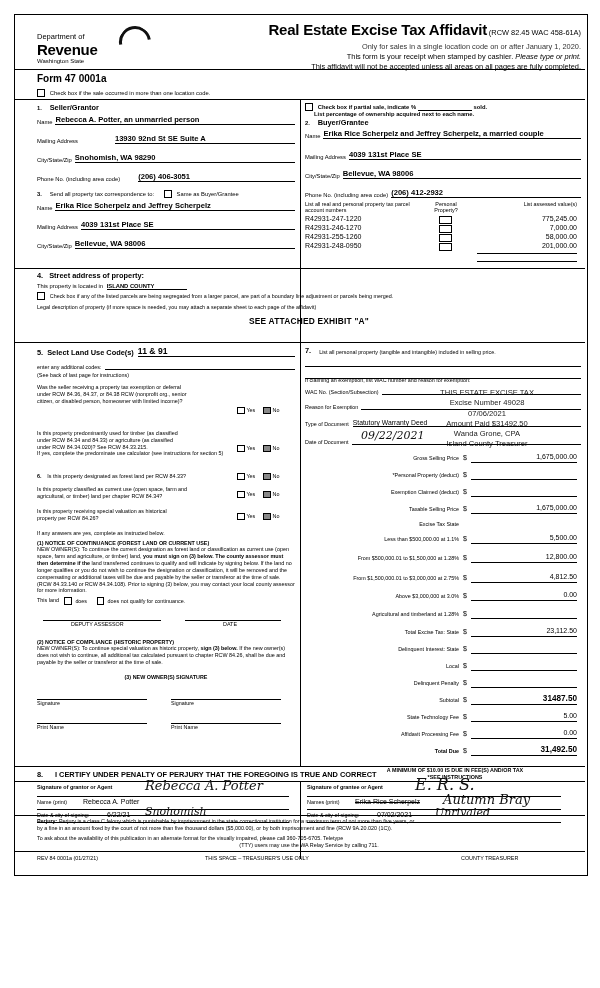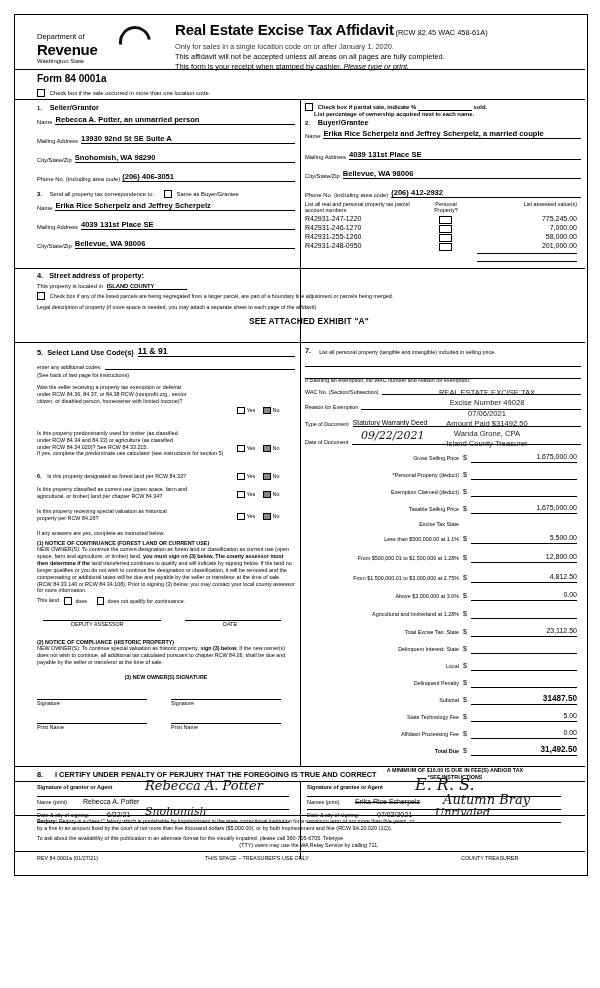--- a/index.html
+++ b/index.html
@@ -42,63 +42,63 @@
   <div class="sheet">
 
     <div class="abs" style="left:0;top:0;width:570px;height:54px;">
       <div class="abs" style="left:22px;top:17px;width:100px;">
         <div class="dept">Department of</div>
         <div class="rev">Revenue</div>
         <div class="wa">Washington State</div>
       </div>
       <div class="logo-swoosh" style="left:104px;top:11px;"></div>
 
-      <div class="abs" style="left:160px;top:6px;width:406px;">
+      <div class="abs" style="left:160px;top:6px;width:406px;text-align:right;">
         <span class="hdrtitle">Real Estate Excise Tax Affidavit</span>
         <span class="s8">(RCW 82.45 WAC 458-61A)</span>
         <div class="s8" style="margin-top:4px;color:#333;">Only for sales in a single location code on or after January 1, 2020.</div>
-        <div class="s8" style="margin-top:1px;">This affidavit will not be accepted unless all areas on all pages are fully completed.</div>
         <div class="s8" style="margin-top:1px;">
           <span>This form is your receipt when stamped by cashier.</span>
           <i>Please type or print.</i>
         </div>
+        <div class="s8" style="margin-top:1px;">This affidavit will not be accepted unless all areas on all pages are fully completed.</div>
       </div>
     </div>
 
     <div class="hline" style="left:0;top:54px;width:570px;"></div>
 
     <div class="abs" style="left:22px;top:58px;">
-      <span class="b" style="font-size:10px;">Form 84 0001a</span>
+      <span class="b" style="font-size:10px;">Form 47 0001a</span>
     </div>
 
     <div class="abs" style="left:22px;top:74px;">
       <span class="chk"></span>
       <span class="xs" style="margin-left:3px;">Check box if the sale occurred in more than one location code.</span>
     </div>
 
     <div class="hline" style="left:0;top:84px;width:570px;"></div>
     <div class="vline" style="left:285px;top:84px;height:400px;"></div>
 
     <div class="abs" style="left:22px;top:88px;width:258px;">
       <div><span class="b xs">1.</span> <span class="b s8" style="margin-left:6px;">Seller/Grantor</span></div>
       <div style="margin-top:3px;" class="row">
         <span class="xs">Name</span>
         <span class="ulfld fld" style="flex:1;margin-left:3px;">Rebecca A. Potter, an unmarried person</span>
       </div>
-      <div style="margin-top:9px;" class="row">
+      <div style="margin-top:9px;gap:34px;" class="row">
         <span class="xs">Mailing Address</span>
         <span class="ulfld fld" style="flex:1;margin-left:3px;">13930 92nd St SE Suite A</span>
       </div>
       <div style="margin-top:9px;" class="row">
         <span class="xs">City/State/Zip</span>
         <span class="ulfld fld" style="flex:1;margin-left:3px;">Snohomish, WA 98290</span>
       </div>
       <div style="margin-top:9px;" class="row">
         <span class="xs">Phone No. (including area code)</span>
-        <span class="ulfld fld" style="flex:1;margin-left:2px;">(206) 406-3051</span>
+        <span class="ulfld fld" style="flex:1;margin-left:18px;">(206) 406-3051</span>
       </div>
 
       <div style="margin-top:8px;">
         <span class="b xs">3.</span>
         <span class="xs" style="margin-left:6px;">Send all property tax correspondence to:</span>
         <span class="chk" style="margin-left:8px;"></span>
         <span class="xs" style="margin-left:3px;">Same as Buyer/Grantee</span>
       </div>
       <div style="margin-top:3px;" class="row">
         <span class="xs">Name</span>
@@ -316,21 +316,21 @@
       <div class="row" style="margin-top:4px;">
         <span class="tiny">WAC No. (Section/Subsection)</span>
         <span class="ulfld" style="flex:1;margin-left:3px;">&nbsp;</span>
       </div>
       <div class="row" style="margin-top:7px;">
         <span class="tiny">Reason for Exemption</span>
         <span class="ulfld" style="flex:1;margin-left:3px;">&nbsp;</span>
       </div>
 
       <div class="abs" style="left:88px;top:42px;width:188px;text-align:center;line-height:1.35;font-size:7.6px;color:#1b1b1b;">
-        <div>REAL ESTATE EXCISE TAX</div>
+        <div>THIS ESTATE EXCISE TAX</div>
         <div>Excise Number 49028</div>
         <div>07/06/2021</div>
         <div>Amount Paid $31492.50</div>
         <div>Wanda Grone, CPA</div>
         <div>Island County Treasurer</div>
       </div>
 
       <div class="row" style="margin-top:9px;">
         <span class="tiny">Type of Document</span>
         <span class="ulfld" style="flex:1;margin-left:4px;font-size:6.8px;">Statutory Warranty Deed</span>

